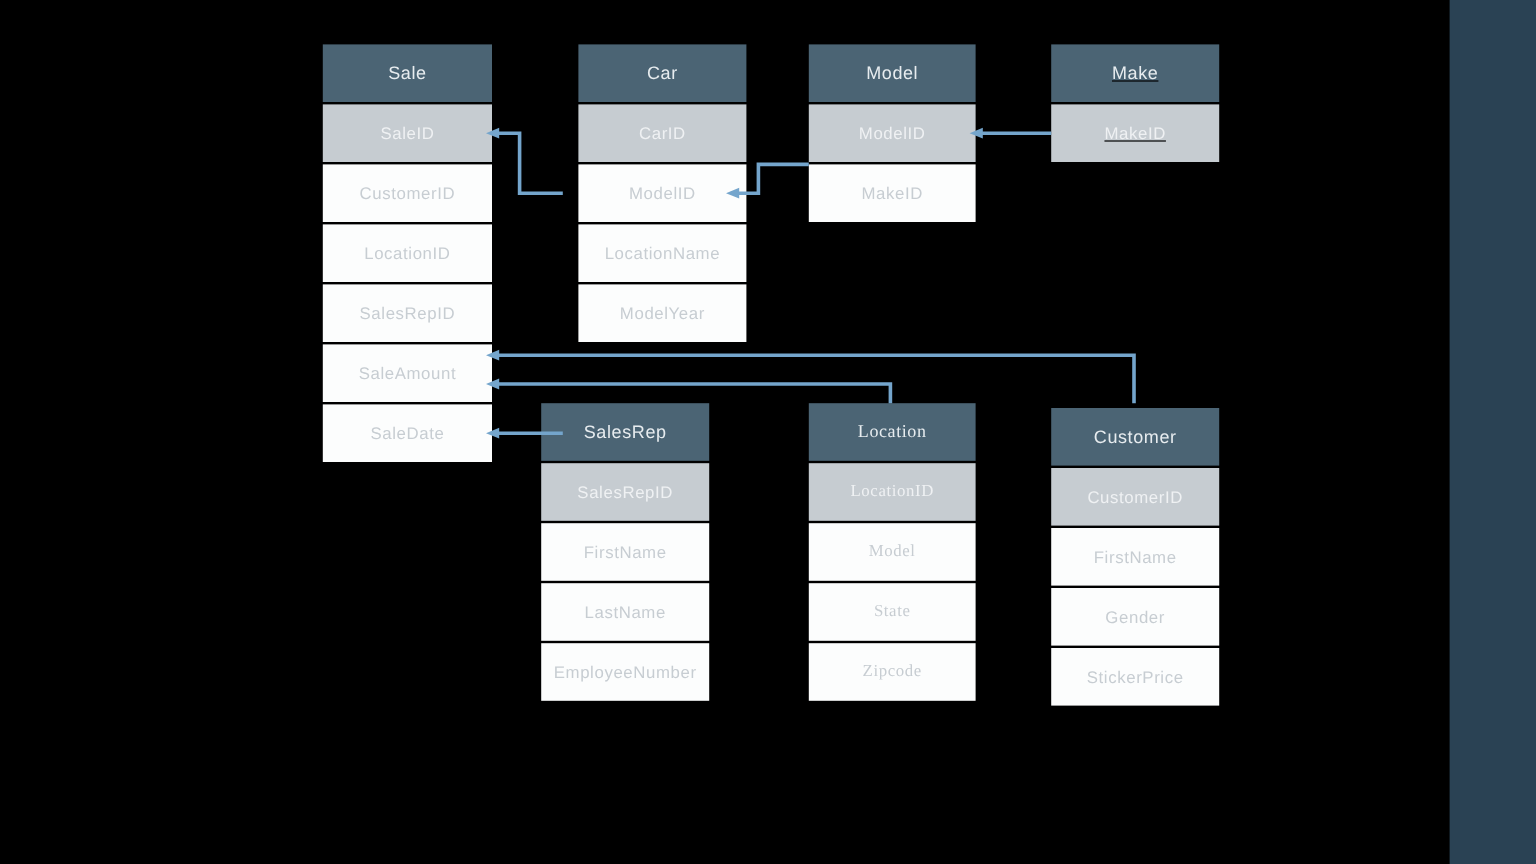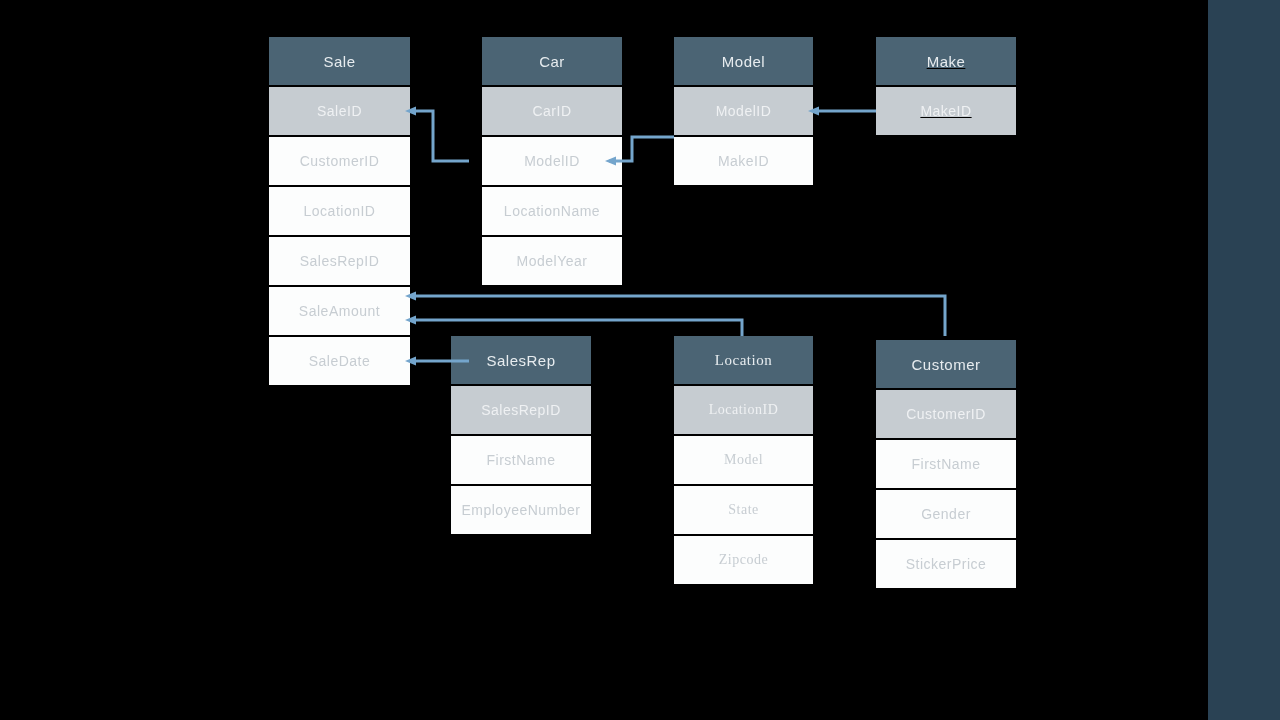--- a/index.html
+++ b/index.html
@@ -98,20 +98,21 @@
   <div class="tbl" id="tbl-make">
     <div class="cell hdr">Make</div>
     <div class="cell pk">MakeID</div>
   </div>
 
   <div class="tbl" id="tbl-salesrep">
     <div class="cell hdr">SalesRep</div>
     <div class="cell pk">SalesRepID</div>
     <div>
         <div class="cell row">FirstName</div>
+        <div class="cell row">LastName</div>
         <div class="cell row">EmployeeNumber</div>
       </div>
   </div>
 
   <div class="tbl" id="tbl-location">
     <div class="cell hdr">Location</div>
     <div class="cell pk">LocationID</div>
     <div>
         <div class="cell row">Model</div>
         <div class="cell row">State</div>

